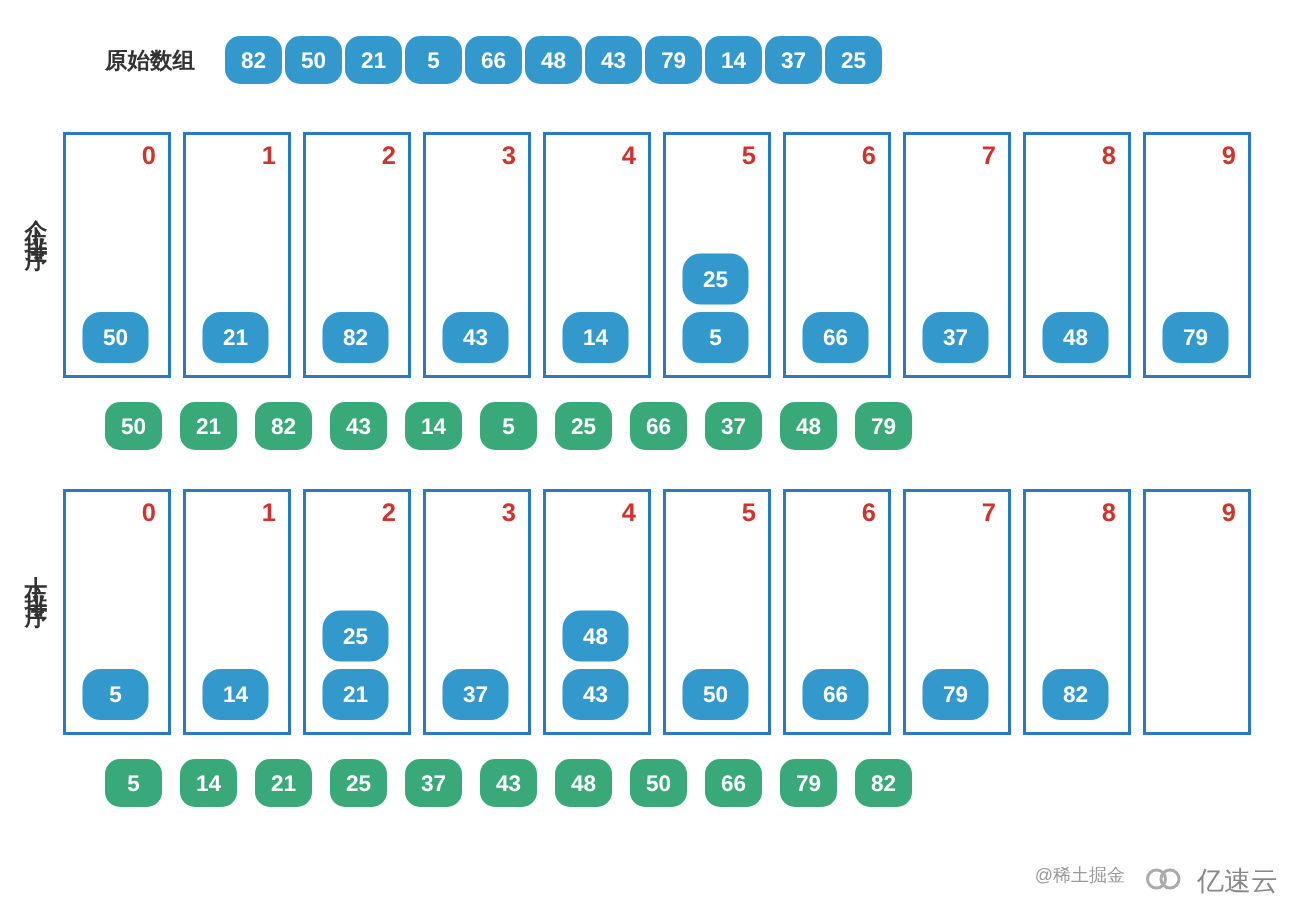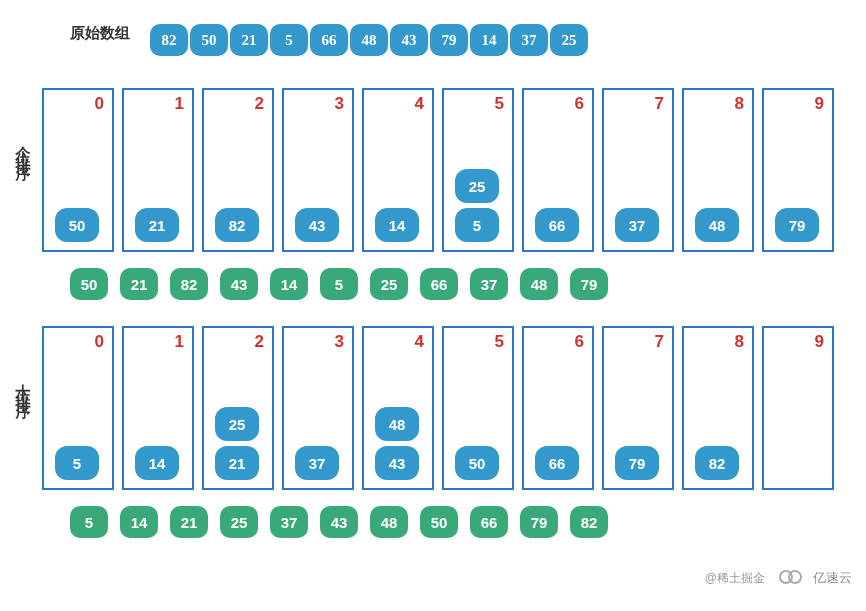--- a/index.html
+++ b/index.html
@@ -6,24 +6,23 @@
   body {
     font-family: "Microsoft YaHei", Arial, sans-serif;
     width: 866px;
     height: 611px;
     padding: 24px 14px 14px 14px;
     position: relative;
     background: #fff;
   }
   .original-row {
     display: flex;
-    align-items: flex-start;
+    align-items: center;
     margin-left: 56px;
     margin-bottom: 32px;
-    font-family: Liberation Serif, serif;
   }
   .original-label {
     font-size: 15px;
     color: #333;
     font-weight: bold;
     margin-right: 20px;
   }
   .pill {
     display: inline-flex;
     align-items: center;
@@ -82,34 +81,34 @@
   }
   .result-row {
     display: flex;
     margin-left: 56px;
     margin-top: 16px;
     margin-bottom: 26px;
     gap: 10px;
   }
   .watermark {
     position: absolute;
-    bottom: 24px;
+    bottom: 12px;
     right: 14px;
     display: flex;
-    align-items: center;
+    align-items: flex-start;
     gap: 14px;
     color: #999;
     font-size: 12px;
   }
   .wm-logo {
     display: inline-flex;
     align-items: center;
     gap: 4px;
     color: #888;
-    font-size: 13px;
+    font-size: 18px;
   }
   .wm-circles {
     position: relative;
     width: 30px;
     height: 18px;
   }
   .wm-circles span {
     position: absolute;
     width: 14px;
     height: 14px;

